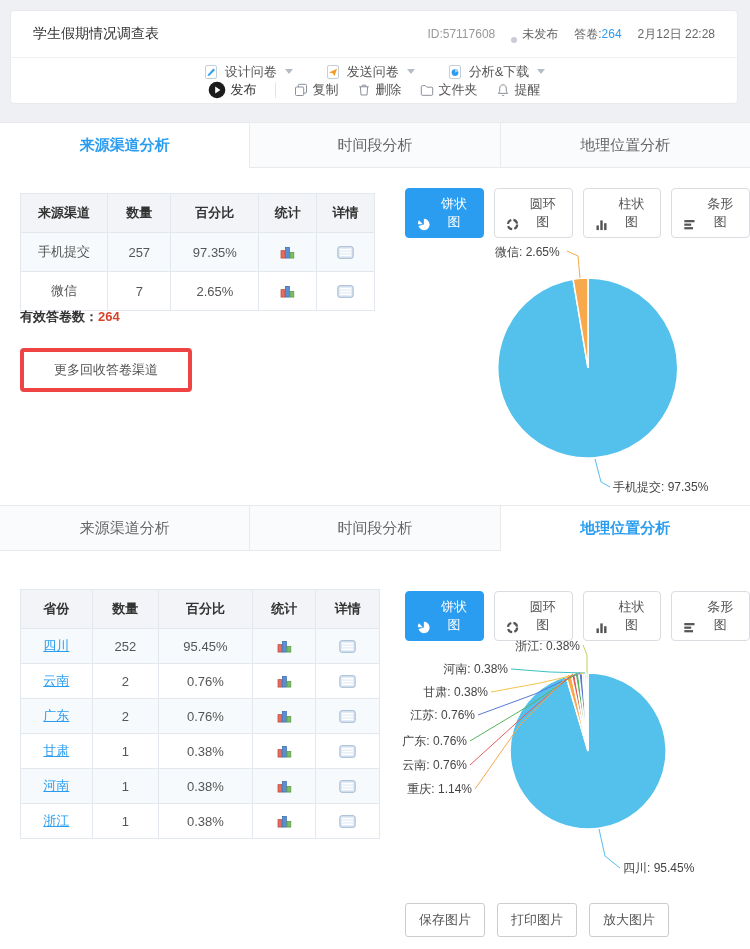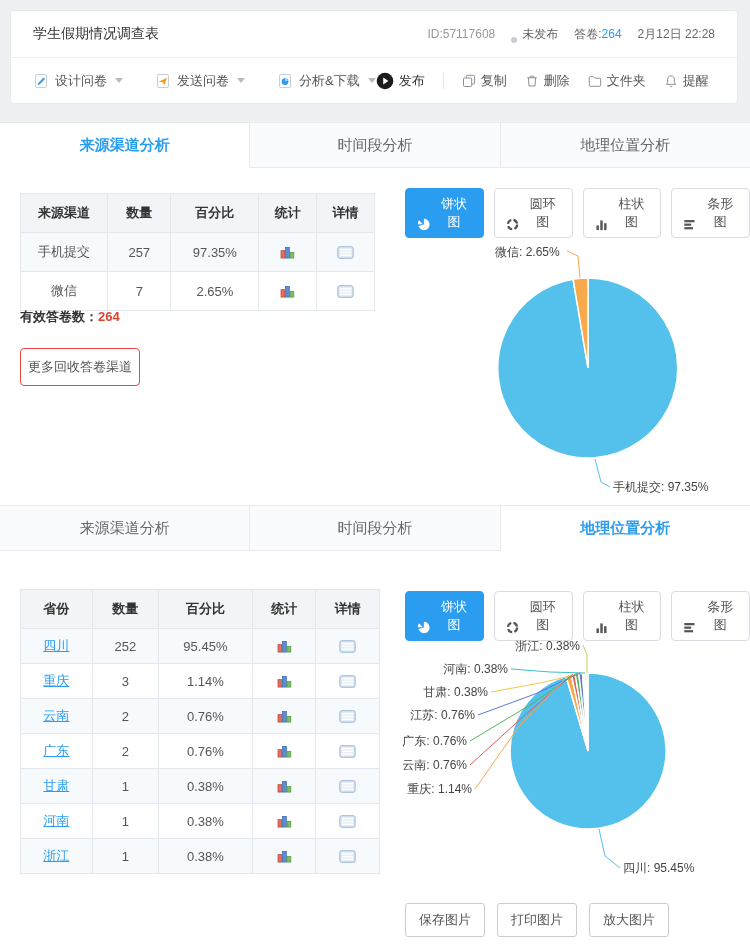--- a/index.html
+++ b/index.html
@@ -6,21 +6,21 @@
   body{position:relative;background:#eef0f3;font-family:"Liberation Sans","DejaVu Sans",sans-serif;overflow:hidden;color:#555;}
   
   .card{position:absolute;left:10px;top:10px;width:728px;background:#fff;border:1px solid #e8eaec;border-radius:4px;box-sizing:border-box;}
   .card-title-row{height:46px;display:flex;align-items:center;justify-content:space-between;padding:0 22px;border-bottom:1px solid #f0f0f0;}
   .title{font-size:14px;color:#333;}
   .meta{display:flex;align-items:center;gap:16px;font-size:12px;color:#666;}
   .meta .id{color:#999;}
   .status{display:flex;align-items:flex-end;gap:5px;}
   .dot{width:6px;height:6px;border-radius:50%;background:#c8ccd4;display:inline-block;}
   .ans-num{color:#2b9df0;}
-  .toolbar-row{height:45px;display:flex;align-items:center;justify-content:flex-start;padding:0 22px;}
+  .toolbar-row{height:45px;display:flex;align-items:center;justify-content:center;padding:0 22px;flex-direction:column;}
   .tb-left{display:flex;gap:32px;}
   .tb-item{display:flex;align-items:center;gap:6px;font-size:13px;color:#555;cursor:pointer;}
   .caret{width:0;height:0;border-left:4px solid transparent;border-right:4px solid transparent;border-top:5px solid #b6bcc6;margin-left:2px;}
   .tb-right{display:flex;align-items:center;gap:18px;font-size:13px;color:#555;}
   .tb-action{display:flex;align-items:center;gap:5px;cursor:pointer;}
   .v-div{width:1px;height:16px;background:#e3e5e8;}
   
   .tabbar{position:absolute;left:0;width:750px;height:46px;display:flex;background:#fafbfc;border-top:1px solid #eaeaec;border-bottom:1px solid #eaeaec;box-sizing:border-box;}
   #tabbar1{top:122px;}
   #tabbar2{top:505px;}
@@ -36,21 +36,21 @@
   .data-table{border-collapse:collapse;font-size:13px;color:#555;background:#fff;}
   .data-table th{background:#f2f4f7;color:#333;font-weight:bold;padding:10px 12px;border:1px solid #e2e8ee;font-size:13px;}
   .data-table td{border:1px solid #e2e8ee;text-align:center;padding:8px 6px;}
   .data-table tbody tr:nth-child(odd) td{background:#f7fafc;}
   #table1{position:absolute;left:20px;top:25px;width:355px;}
   #table2{position:absolute;left:20px;top:38px;width:360px;}
   #table1 td{padding:10px 6px;}
   .plink{color:#2b9df0;text-decoration:underline;cursor:pointer;}
   .valid-line{position:absolute;left:20px;top:140px;font-size:13px;color:#333;font-weight:bold;}
   .valid-num{color:#d9442d;}
-  .more-btn{position:absolute;left:20px;top:180px;border:1px solid #ef4444;border-radius:4px;background:#fff;color:#555;font-size:13px;padding:9px 7px;cursor:pointer;}
+  .more-btn{position:absolute;left:20px;top:180px;border:4px solid #ef4444;border-radius:4px;background:#fff;color:#555;font-size:13px;padding:9px 30px;cursor:pointer;}
   
   .chart-btns{position:absolute;left:405px;display:flex;gap:10px;}
   #chartbtns1{top:20px;}
   #chartbtns2{top:40px;}
   .cbtn{display:flex;align-items:flex-end;gap:6px;border:1px solid #d9dce1;border-radius:4px;background:#fff;color:#555;font-size:13px;padding:6px 11px;cursor:pointer;font-family:inherit;}
   .cbtn.active{background:#2b9df0;border-color:#2b9df0;color:#fff;}
   .cicon{display:flex;align-items:center;}
   
   #pie1{position:absolute;left:390px;top:66px;}
   #pie2{position:absolute;left:390px;top:61px;}
@@ -298,44 +298,20 @@
           <th style="width:100px">百分比</th>
           <th style="width:60px">统计</th>
           <th style="width:60px">详情</th>
         </tr>
       </thead>
       <tbody>
         <tr>
           <td><a class="plink">四川</a></td>
           <td>252</td>
           <td>95.45%</td>
-          <td>
-            <span class="cicon" style="justify-content:center">
-              <svg width="15" height="13" viewBox="0 0 16 14">
-                <rect x="1" y="5" width="4.2" height="8" fill="#e26d60" stroke="#b84b3e" stroke-width="0.8"></rect>
-                <rect x="5.8" y="1.5" width="4.2" height="11.5" fill="#5b8fd4" stroke="#3d6cb0" stroke-width="0.8"></rect>
-                <rect x="10.6" y="7" width="4.2" height="6" fill="#7dbb68" stroke="#569a42" stroke-width="0.8"></rect>
-              </svg>
-            </span>
-          </td>
-          <td>
-            <span class="cicon" style="justify-content:center">
-              <svg width="17" height="13" viewBox="0 0 18 14">
-                <rect x="0.8" y="0.8" width="16.4" height="12.4" rx="2" fill="#e3ecf6" stroke="#93aecb"></rect>
-                <rect x="3" y="3.2" width="12" height="1.6" fill="#fff"></rect>
-                <rect x="3" y="6.2" width="12" height="1.6" fill="#fff"></rect>
-                <rect x="3" y="9.2" width="12" height="1.6" fill="#fff"></rect>
-              </svg>
-            </span>
-          </td>
-        </tr>
-        <tr>
-          <td><a class="plink">重庆</a></td>
-          <td>3</td>
-          <td>1.14%</td>
           <td>
             <span class="cicon" style="justify-content:center">
               <svg width="15" height="13" viewBox="0 0 16 14">
                 <rect x="1" y="5" width="4.2" height="8" fill="#e26d60" stroke="#b84b3e" stroke-width="0.8"></rect>
                 <rect x="5.8" y="1.5" width="4.2" height="11.5" fill="#5b8fd4" stroke="#3d6cb0" stroke-width="0.8"></rect>
                 <rect x="10.6" y="7" width="4.2" height="6" fill="#7dbb68" stroke="#569a42" stroke-width="0.8"></rect>
               </svg>
             </span>
           </td>
           <td>

